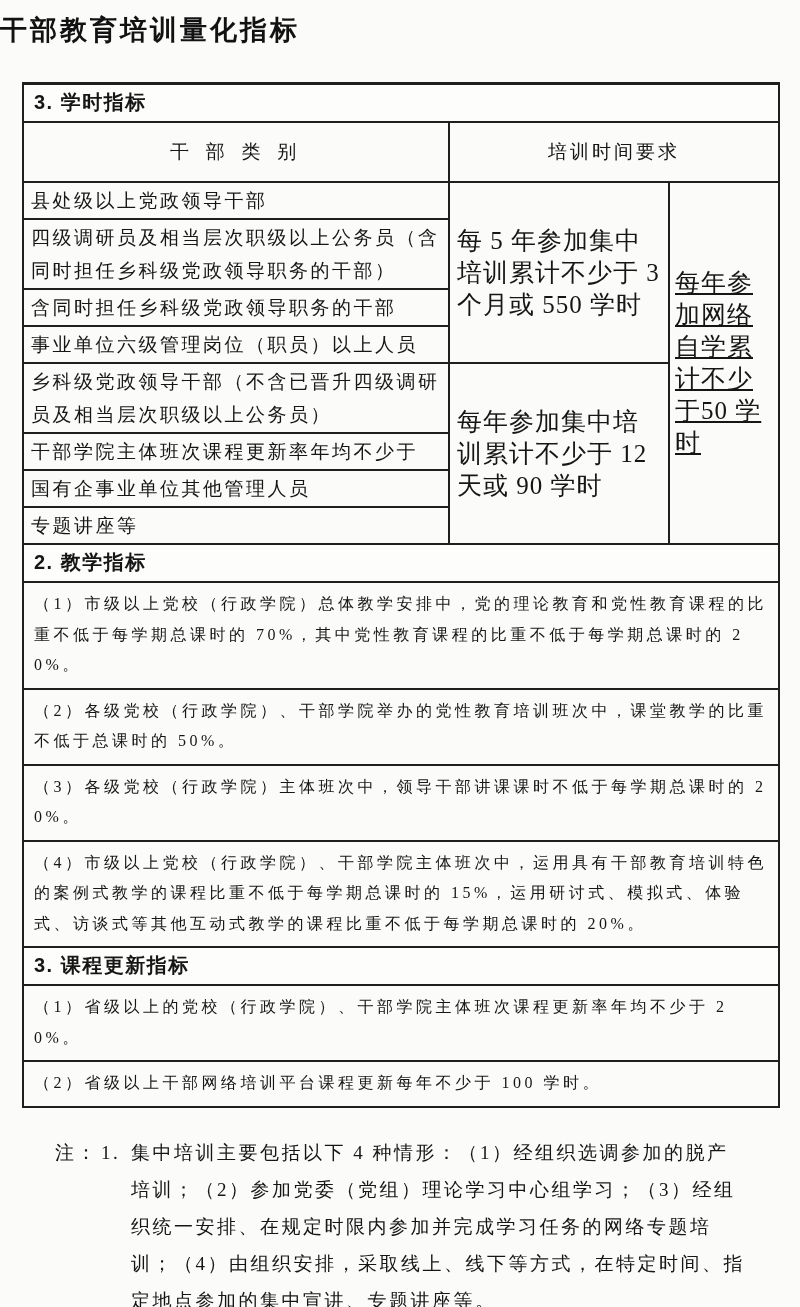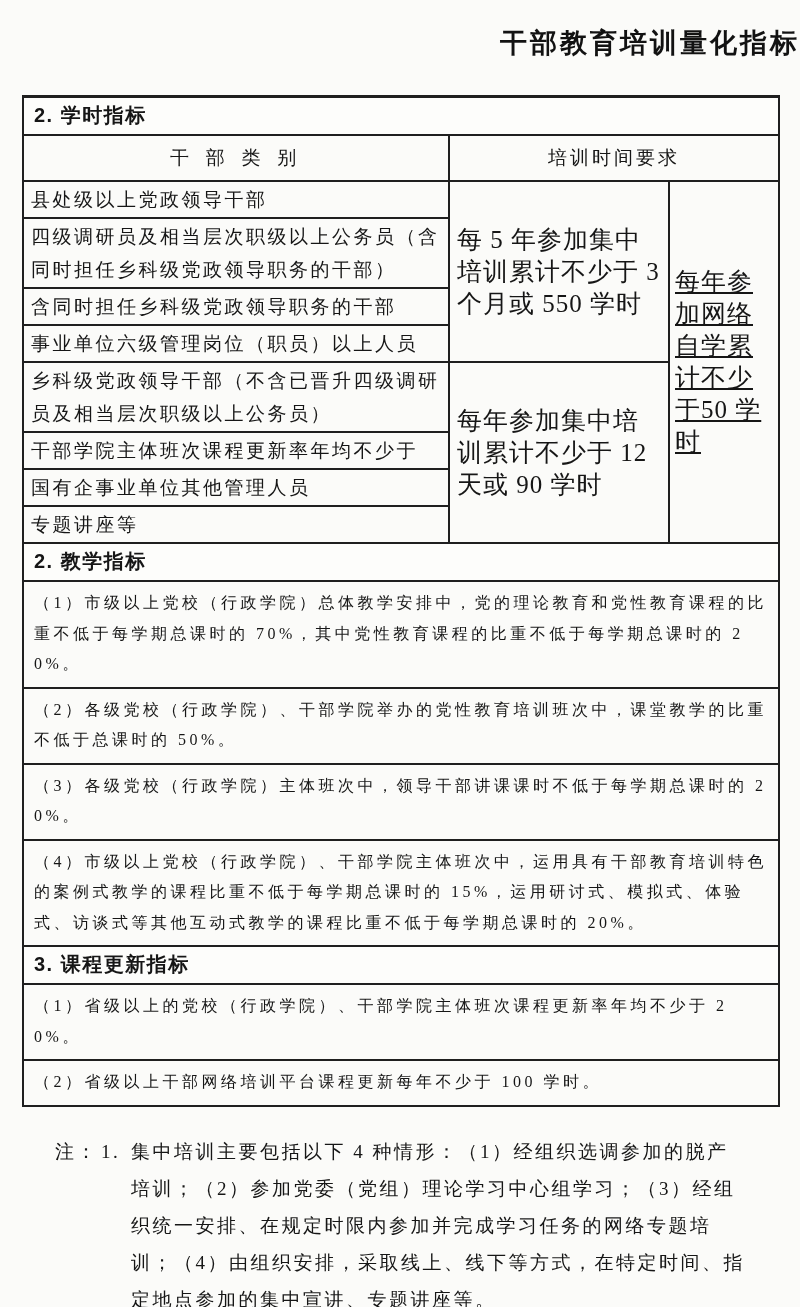--- a/index.html
+++ b/index.html
@@ -12,28 +12,27 @@
     color: #161616;
     background: #fbfbf9;
   }
   .page {
     position: relative;
     width: 800px;
     min-height: 1307px;
     overflow: hidden;
   }
   .doc-title {
-    margin-top: 25px;
-    text-align: right;
+    margin-top: 12px;
+    text-align: left;
     font-family: "Liberation Sans", "DejaVu Sans", sans-serif;
     font-weight: bold;
     font-size: 27px;
     letter-spacing: 3px;
     color: #121212;
-    padding-left: 48px;
   }
   table.main {
     margin: 34px 0 0 22px;
     width: 756px;
     border-collapse: collapse;
     table-layout: fixed;
   }
   table.main, table.main td {
     border: 2px solid #1f1f1f;
   }
@@ -44,21 +43,21 @@
     font-weight: bold;
     font-size: 20px;
     letter-spacing: 1.5px;
     padding: 4px 10px 5px 10px;
     background: #fdfdfb;
   }
   .col-head-cell {
     text-align: center;
     font-size: 19px;
     letter-spacing: 6px;
-    padding: 9px 6px;
+    padding: 16px 6px;
     height: 31px;
   }
   .cat-cell {
     font-size: 19px;
     letter-spacing: 2.5px;
     line-height: 33px;
     padding: 1px 6px 1px 7px;
     word-break: break-all;
   }
   .h1row { height: 35px; padding-left: 46px; }
@@ -104,21 +103,21 @@
 
   <table class="main">
     <colgroup>
       <col style="width:426px">
       <col style="width:220px">
       <col style="width:110px">
     </colgroup>
     <tbody>
 
       <tr>
-        <td class="sec-head-cell" colspan="3">2. 学时指标</td>
+        <td class="sec-head-cell" colspan="3">3. 学时指标</td>
       </tr>
       <tr>
         <td class="col-head-cell">干 部 类 别</td>
         <td class="col-head-cell" colspan="2" style="letter-spacing:3px;">培训时间要求</td>
       </tr>
 
       <tr class="h1row">
         <td class="cat-cell">县处级以上党政领导干部</td>
         <td class="req-cell" rowspan="4">每 5 年参加集中培训累计不少于 3 个月或 550 学时</td>
         <td class="req-cell req-online" rowspan="8">每年参加网络自学累计不少于50 学时</td>

